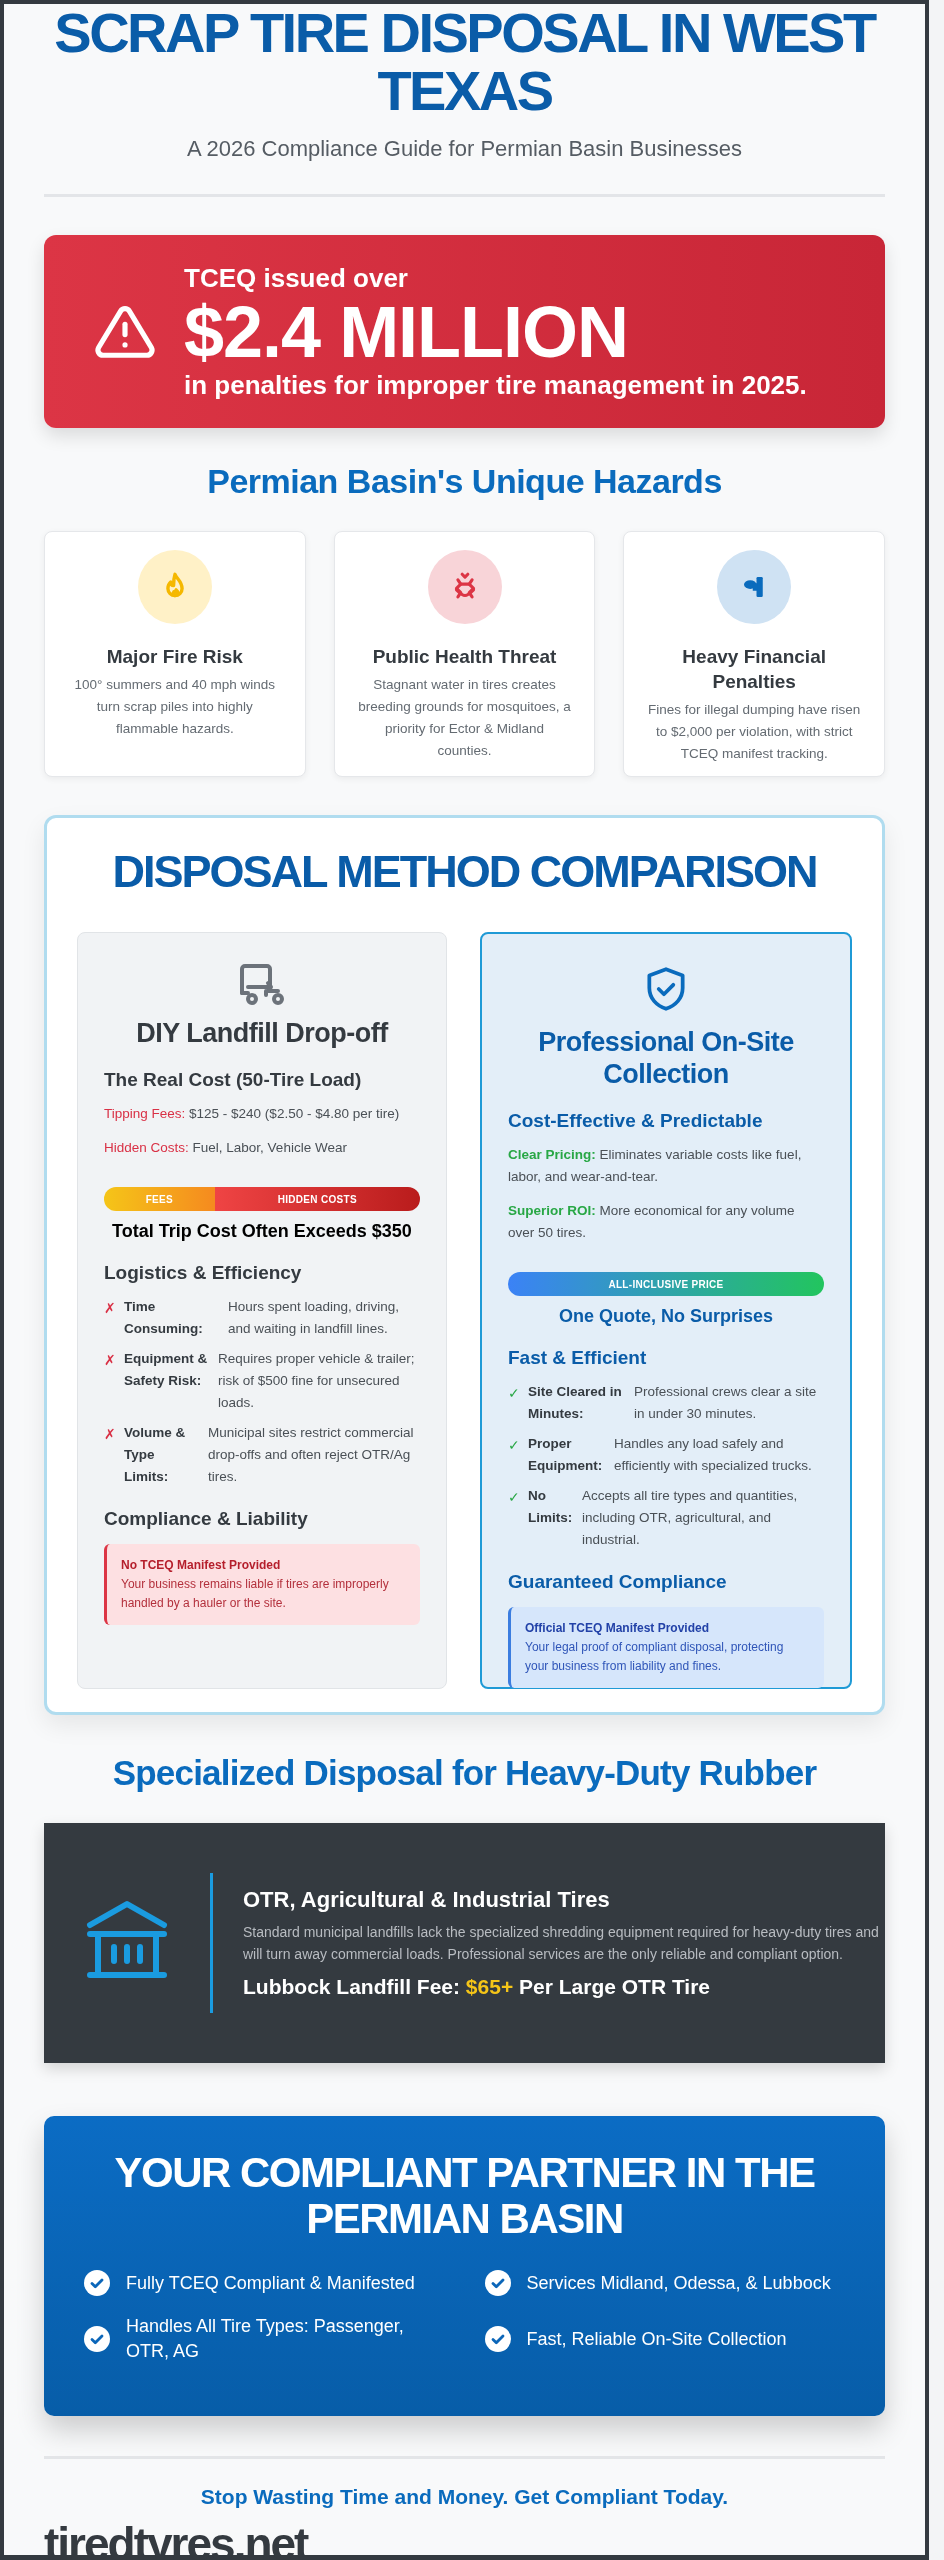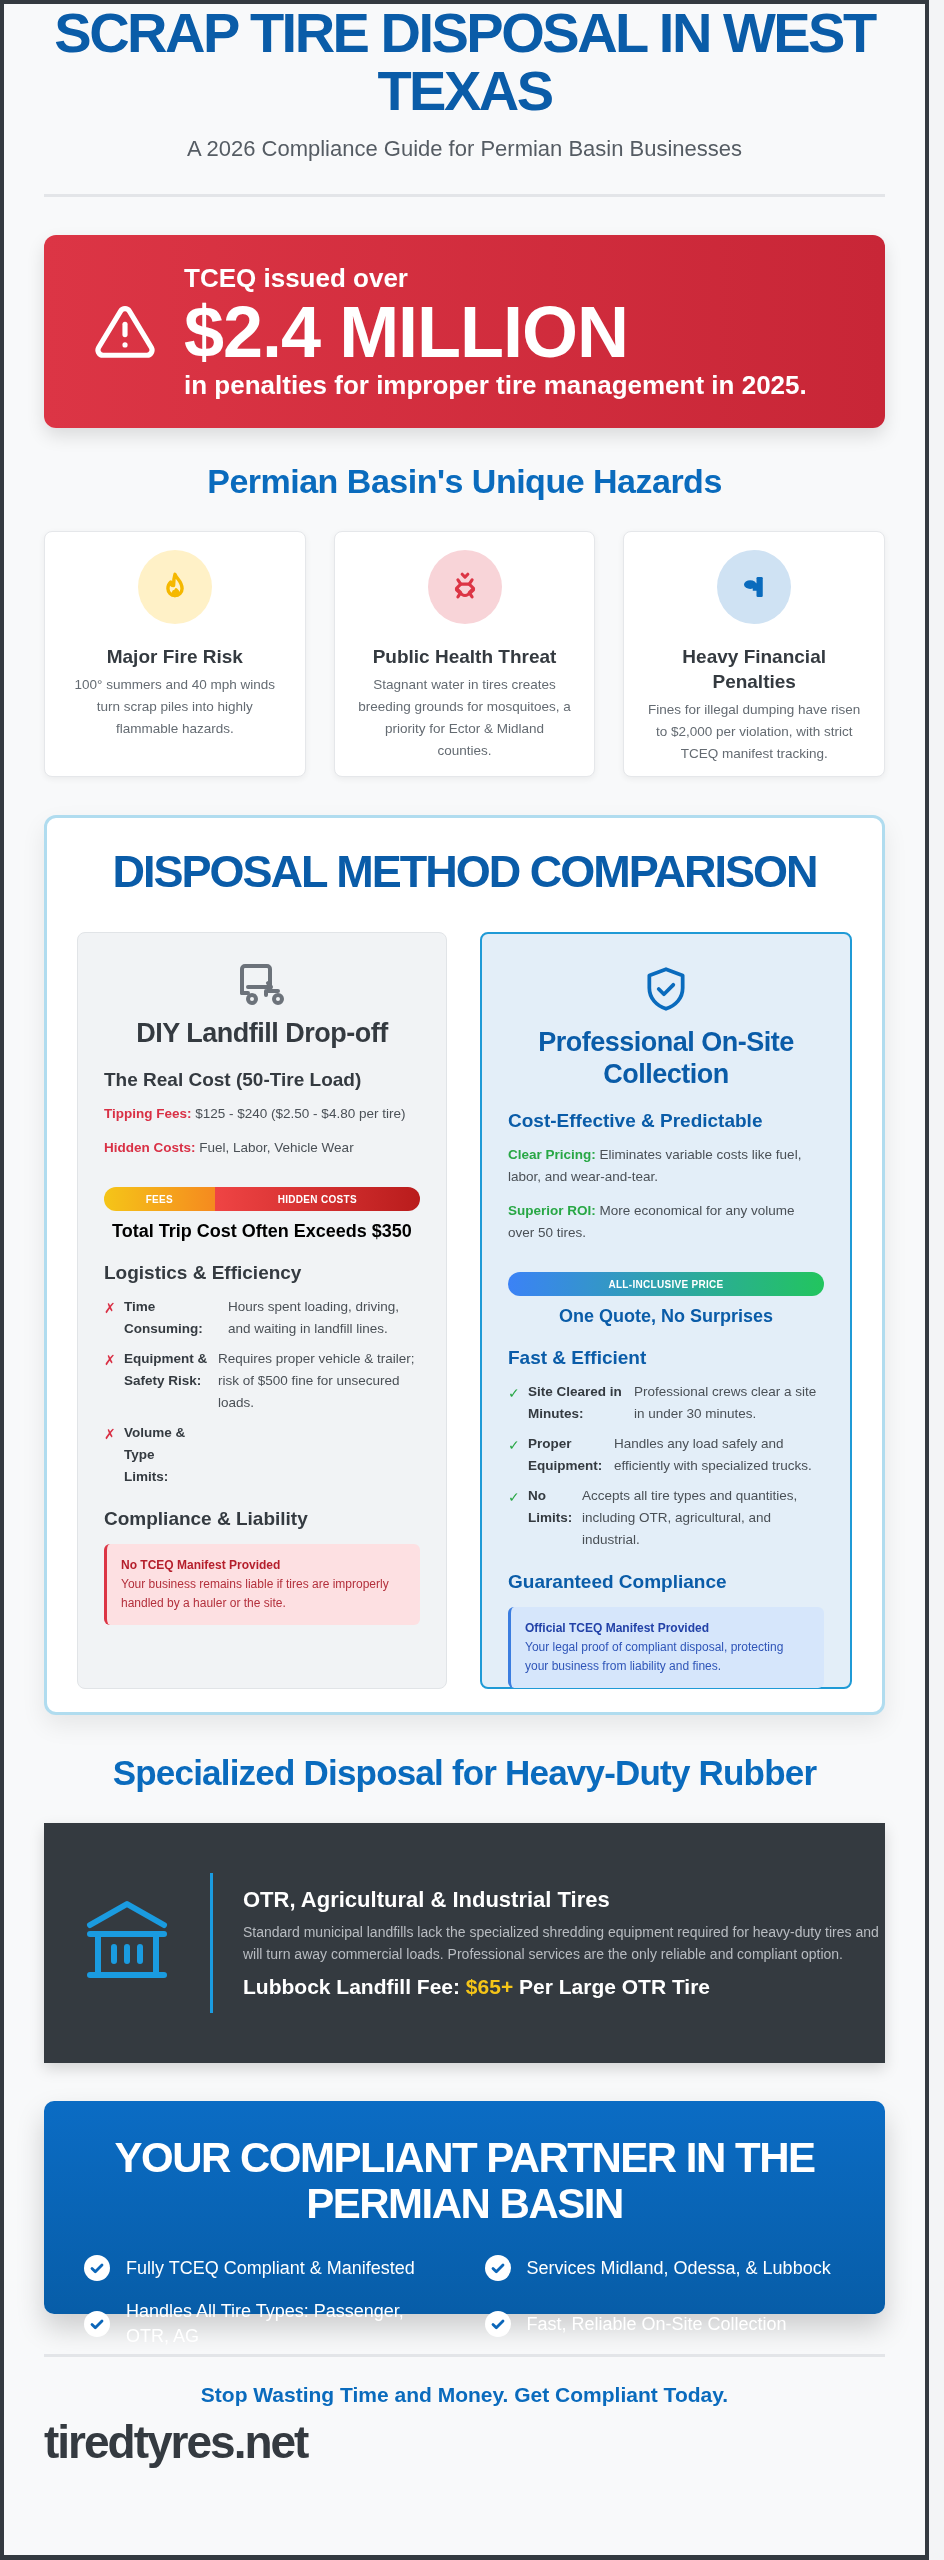--- a/index.html
+++ b/index.html
@@ -33,21 +33,21 @@
   .col-diy { background: #f1f3f5; border: 1px solid #e1e4e7; }
   .col-pro { background: #e3eef8; border: 2px solid #1f9ad6; }
   .col-icon { display: flex; justify-content: center; }
   .col-title { text-align: center; font-size: 27px; font-weight: 700; letter-spacing: -0.5px; line-height: 32px; margin-top: 12px; }
   .col-diy .col-title { color: #343a40; }
   .col-pro .col-title { color: #0a5ca8; }
   .sub-h { font-size: 19px; font-weight: 700; margin-top: 20px; }
   .col-diy .sub-h { color: #343a40; }
   .col-pro .sub-h { color: #0a5ca8; }
   .line { font-size: 13.5px; line-height: 22px; color: #4a5056; margin-top: 12px; }
-  .lbl-red { color: #d93045; font-weight: 700; }
+  .lbl-red { color: #d93045; font-weight: 400; }
   .lbl-green { color: #28a745; font-weight: 700; }
   .bar { height: 24px; border-radius: 12px; margin-top: 28px; display: flex; overflow: hidden; font-size: 10px; font-weight: 700; color: #fff; letter-spacing: 0.3px; }
   .bar-fees { width: 35%; background: linear-gradient(90deg, #f5c518, #f58a1f); display: flex; align-items: center; justify-content: center; }
   .bar-hidden { flex: 1; background: linear-gradient(90deg, #ef4444, #b91c1c); display: flex; align-items: center; justify-content: center; }
   .bar-pro { background: linear-gradient(90deg, #3b82f6, #22c55e); justify-content: center; align-items: center; }
   .bar-result { text-align: center; font-size: 18px; font-weight: 700; margin-top: 10px; }
   .col-diy .bar-result { color: #000000; }
   .col-pro .bar-result { color: #0a5ca8; }
   .list { margin-top: 12px; }
   .li { display: flex; font-size: 13.5px; line-height: 22px; color: #4a5056; margin-top: 8px; }
@@ -64,21 +64,21 @@
 
   .heavy-h { margin-top: 38px; font-size: 35px; letter-spacing: -0.8px; }
   .dark { margin-top: 30px; height: 240px; background: #343a40; border-radius: 0; box-shadow: 0 6px 14px rgba(0,0,0,0.15); display: flex; align-items: center; padding-left: 40px; }
   .dark-icon { width: 86px; flex: none; }
   .dark-div { width: 3px; height: 140px; background: #1a9be0; margin: 0 30px 0 40px; flex: none; }
   .dark-title { color: #fff; font-size: 22px; font-weight: 700; }
   .dark-text { color: #b8bcc1; font-size: 14px; line-height: 22px; margin-top: 8px; }
   .dark-fee { color: #fff; font-size: 21px; font-weight: 700; margin-top: 10px; }
   .fee-amt { color: #f5c518; }
 
-  .cta { margin-top: 38px; height: 213px; border-radius: 10px; background: linear-gradient(180deg, #0b6cc4, #075da8); box-shadow: 0 14px 28px rgba(0,0,0,0.18); padding: 34px 40px 0; color: #fff; }
+  .cta { margin-top: 53px; height: 300px; border-radius: 10px; background: linear-gradient(180deg, #0b6cc4, #075da8); box-shadow: 0 14px 28px rgba(0,0,0,0.18); padding: 34px 40px 0; color: #fff; }
   .cta-title { text-align: center; font-size: 42px; line-height: 46px; font-weight: 700; letter-spacing: -1.5px; }
   .cta-grid { display: grid; grid-template-columns: 1fr 1fr; column-gap: 40px; row-gap: 18px; margin-top: 28px; }
   .cta-item { display: flex; align-items: center; font-size: 18px; line-height: 25px; }
   .cta-check { width: 26px; height: 26px; flex: none; margin-right: 16px; }
 
   .hr2 { height: 3px; background: #e3e5e8; margin-top: 40px; }
   .tagline { text-align: center; color: #0a6bbd; font-size: 21px; font-weight: 700; margin-top: 26px; }
   .domain { text-align: left; color: #343a40; font-size: 46px; font-weight: 700; letter-spacing: -2px; margin-top: 8px; }
 </style>
 </head>
@@ -179,20 +179,21 @@
             <span>Hours spent loading, driving, and waiting in landfill lines.</span>
           </div>
           <div class="li">
             <span class="li-mark mark-x">✗</span>
             <span class="li-lbl" style="width:84px">Equipment &amp; Safety Risk:</span>
             <span>Requires proper vehicle &amp; trailer; risk of $500 fine for unsecured loads.</span>
           </div>
           <div class="li">
             <span class="li-mark mark-x">✗</span>
             <span class="li-lbl" style="width:74px">Volume &amp; Type Limits:</span>
+            <span>Municipal sites restrict commercial drop-offs and often reject OTR/Ag tires.</span>
           </div>
         </div>
 
         <div class="sub-h">Compliance &amp; Liability</div>
         <div class="note note-red">
           <div class="note-title">No TCEQ Manifest Provided</div>
           <div>Your business remains liable if tires are improperly handled by a hauler or the site.</div>
         </div>
       </div>
 

